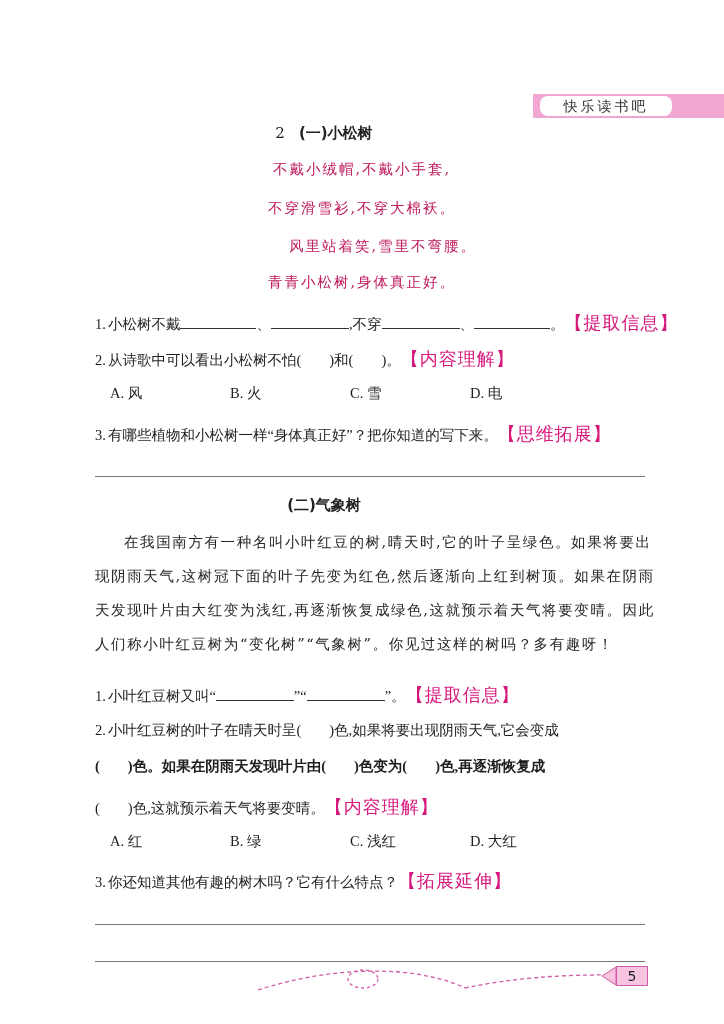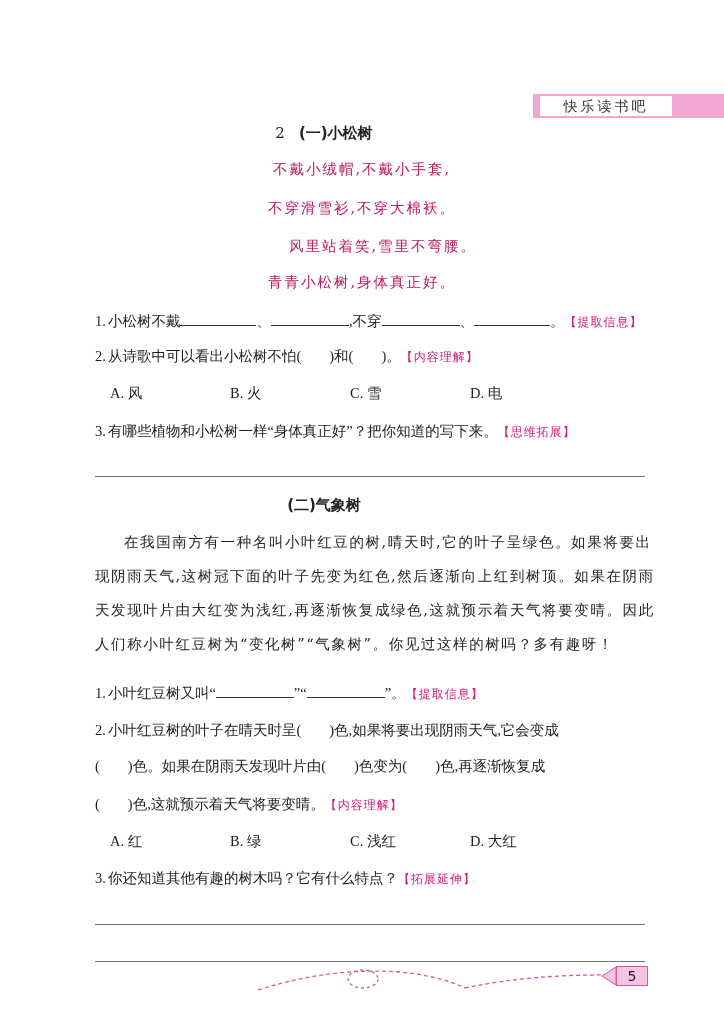--- a/index.html
+++ b/index.html
@@ -18,21 +18,21 @@
   .abs { position: absolute; }
 
   
   .header-band {
     left: 533px; top: 94px; width: 191px; height: 24px;
     background: #f2a7d3;
   }
   .header-label {
     left: 540px; top: 96px; width: 132px; height: 20px;
     background: #ffffff;
-    border-radius: 0;
+    border-radius: 8px;
     font-family: "DejaVu Sans", "Liberation Sans", sans-serif;
     font-size: 14px;
     letter-spacing: 3px;
     text-align: center;
     line-height: 20px;
     color: #333;
   }
 
   .title {
     font-family: "DejaVu Sans", "Liberation Sans", sans-serif;
@@ -58,21 +58,21 @@
   .blank {
     display: inline-block;
     border-bottom: 1px solid #333;
     height: 14px;
     vertical-align: baseline;
   }
   .paren-gap { display: inline-block; width: 28px; }
   .tag {
     color: #d6177c;
     font-family: "DejaVu Sans", "Liberation Sans", sans-serif;
-    font-size: 12px;
+    font-size: 18px;
     letter-spacing: 1px;
   }
 
   .opts {
     left: 110px; font-size: 14.5px;
     font-family: "Liberation Serif", "DejaVu Serif", serif;
     display: flex;
   }
   .opts .opt { width: 120px; }
 
@@ -136,21 +136,21 @@
 
 <div class="abs para" style="top:525px;">在我国南方有一种名叫小叶红豆的树,晴天时,它的叶子呈绿色。如果将要出现阴雨天气,这树冠下面的叶子先变为红色,然后逐渐向上红到树顶。如果在阴雨天发现叶片由大红变为浅红,再逐渐恢复成绿色,这就预示着天气将要变晴。因此人们称小叶红豆树为“变化树”“气象树”。你见过这样的树吗？多有趣呀！</div>
 
 <div class="abs q" style="top:683px;">
   <span class="qn">1.</span><span>小叶红豆树又叫“</span><span class="blank" style="width:78px"></span><span>”“</span><span class="blank" style="width:78px"></span><span>”。</span><span class="tag">【提取信息】</span>
 </div>
 
 <div class="abs q" style="top:721px;">
   <span class="qn">2.</span><span>小叶红豆树的叶子在晴天时呈(</span><span class="paren-gap"></span><span>)色,如果将要出现阴雨天气,它会变成</span>
 </div>
-<div class="abs q" style="top:757px;">
+<div class="abs q" style="top:757px;font-weight:bold;">
   <span>(</span><span class="paren-gap"></span><span>)色。如果在阴雨天发现叶片由(</span><span class="paren-gap"></span><span>)色变为(</span><span class="paren-gap"></span><span>)色,再逐渐恢复成</span>
 </div>
 <div class="abs q" style="top:795px;">
   <span>(</span><span class="paren-gap"></span><span>)色,这就预示着天气将要变晴。</span><span class="tag">【内容理解】</span>
 </div>
 <div class="abs opts" style="top:832px;">
   <span class="opt">A. 红</span>
   <span class="opt">B. 绿</span>
   <span class="opt">C. 浅红</span>
   <span class="opt">D. 大红</span>

